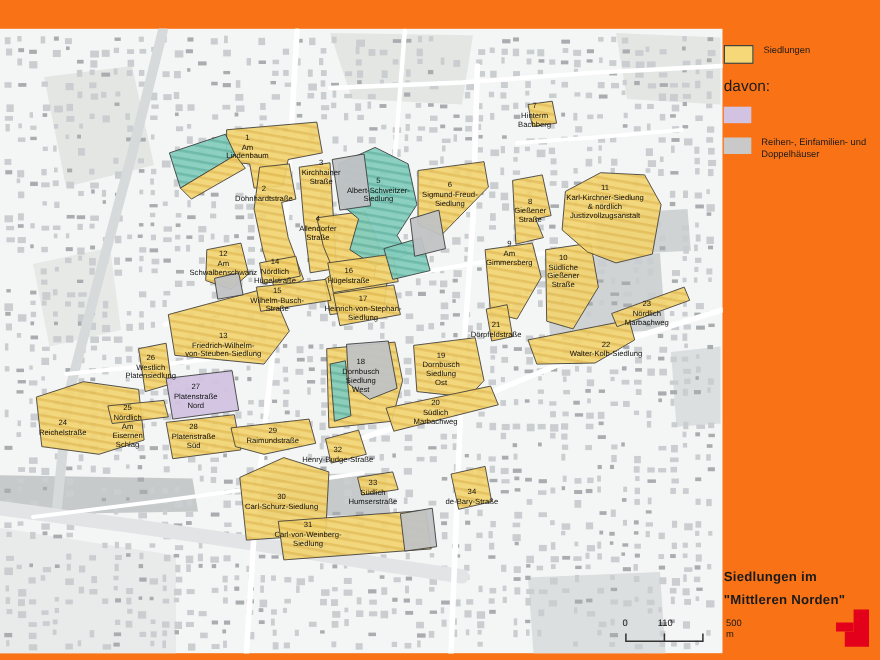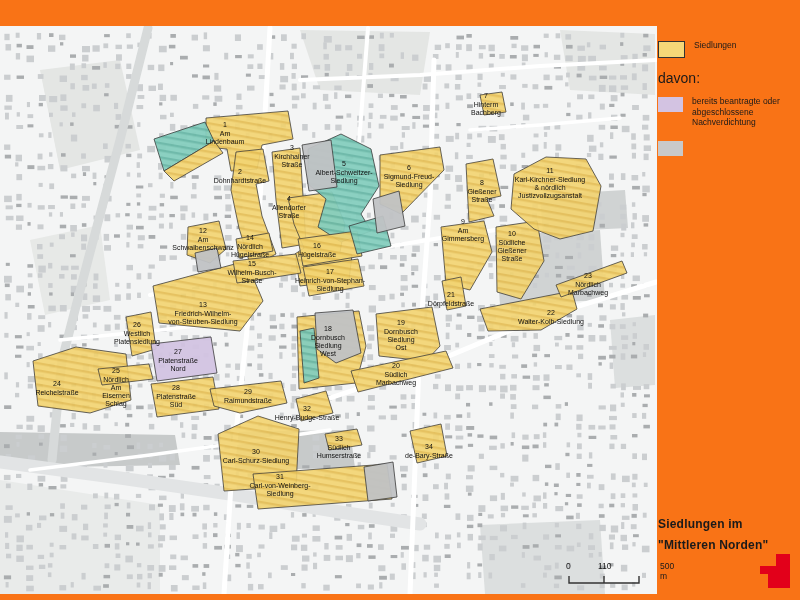--- a/index.html
+++ b/index.html
@@ -2055,24 +2055,24 @@
   </svg>
 
   <div class="legend">
     <div class="legend-row">
       <div class="swatch sw-yellow"></div>
       <div class="legend-label">Siedlungen</div>
     </div>
     <div class="davon">davon:</div>
     <div class="legend-row">
       <div class="swatch sw-purple"></div>
-      <div class="legend-label">bereits beantragte oder abgeschlossene Nachverdichtung</div>
     </div>
     <div class="legend-row">
       <div class="swatch sw-gray"></div>
+      <div class="legend-label">Reihen-, Einfamilien- und Doppelhäuser</div>
     </div>
   </div>
 
   <div class="scalebar">
     <div class="sb-labels">
       <span class="sb-0">0</span>
       <span class="sb-250">110</span>
       <span class="sb-500">500 m</span>
     </div>
     <svg width="96" height="14">

